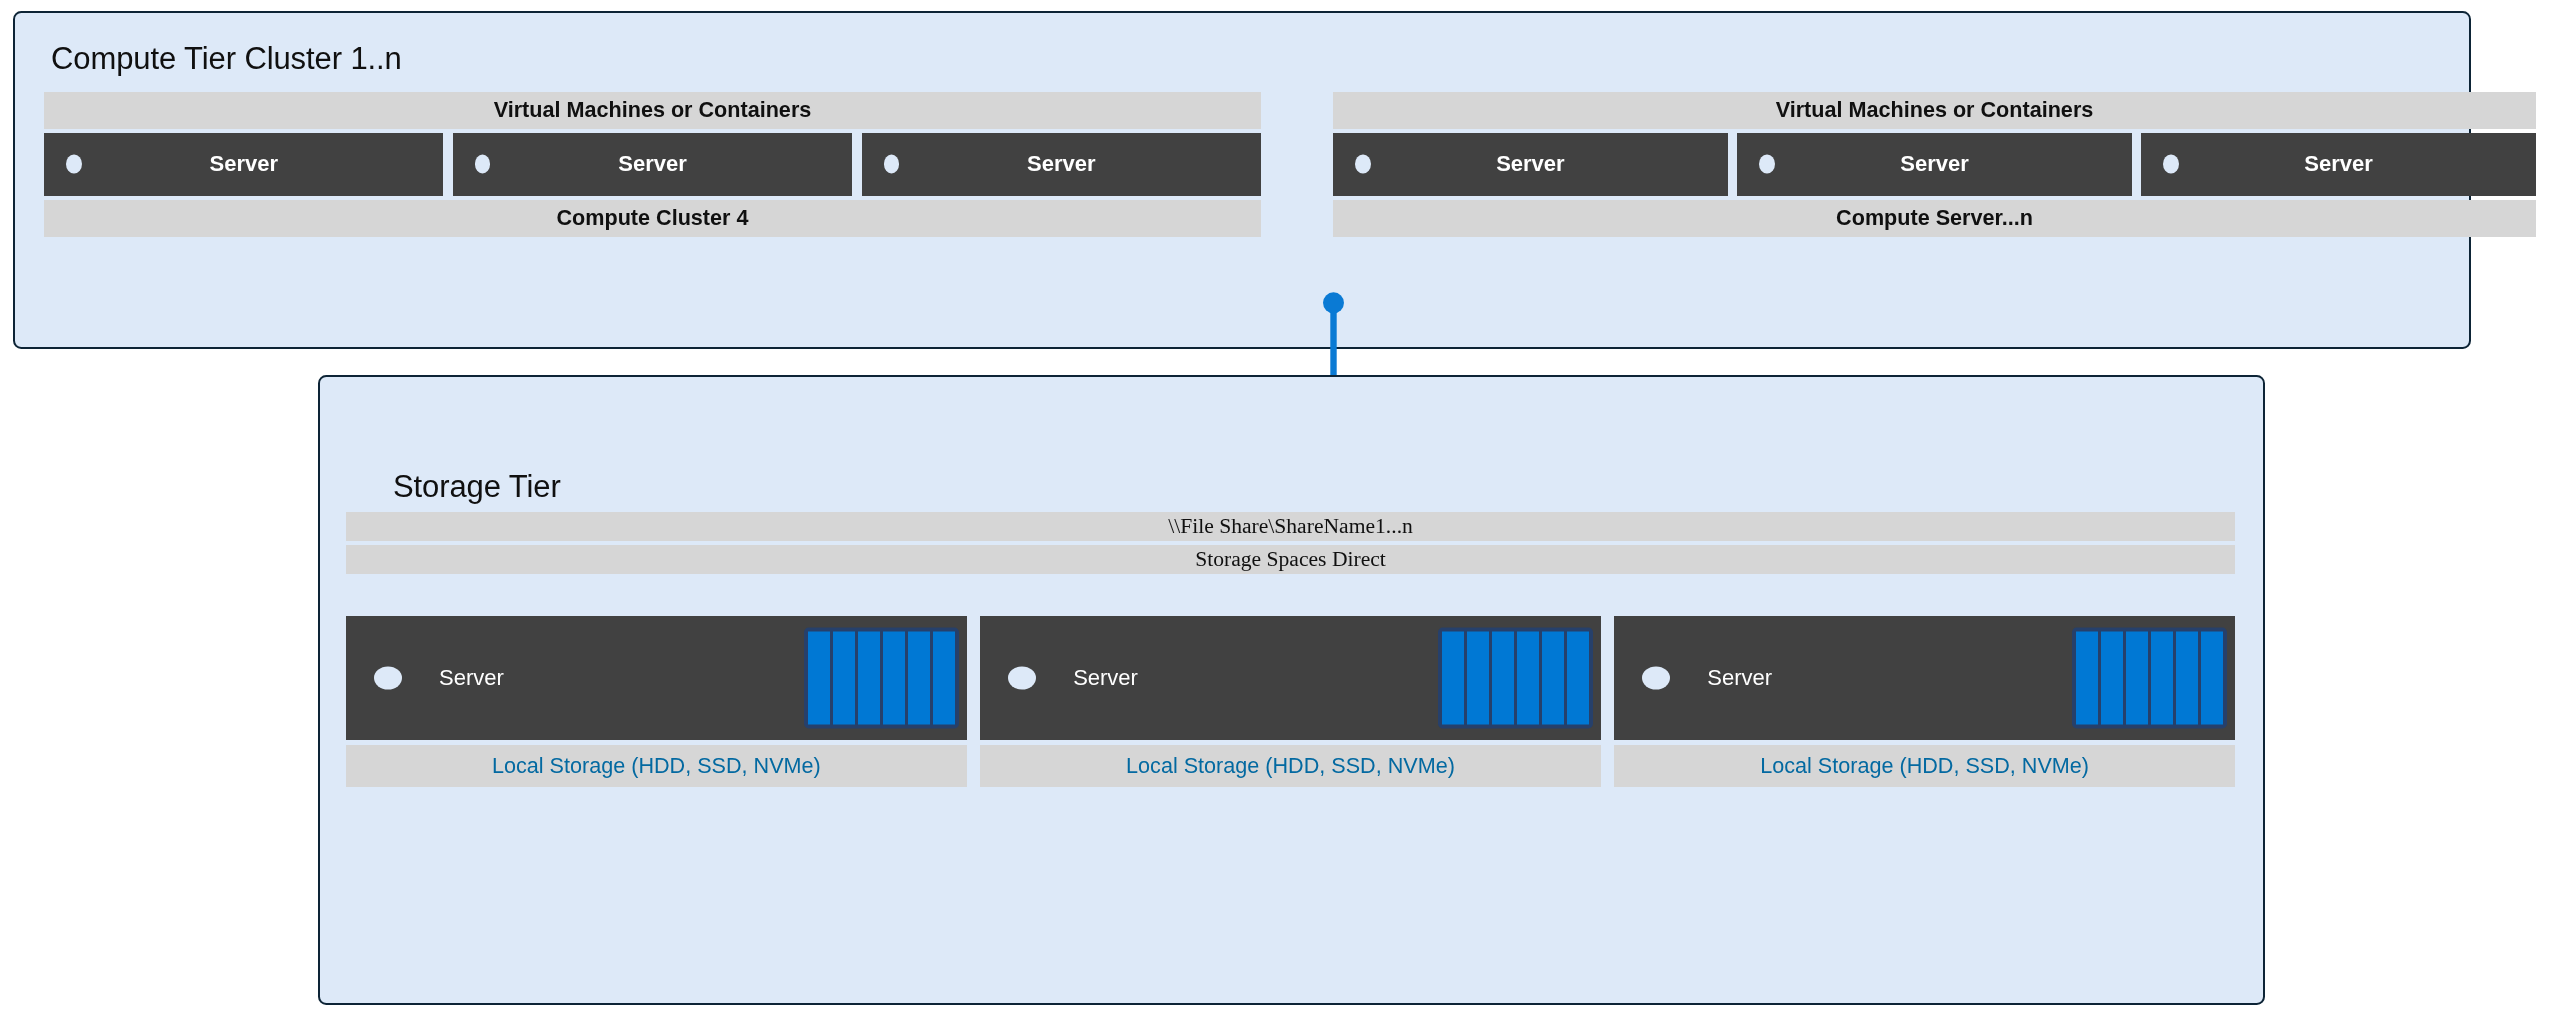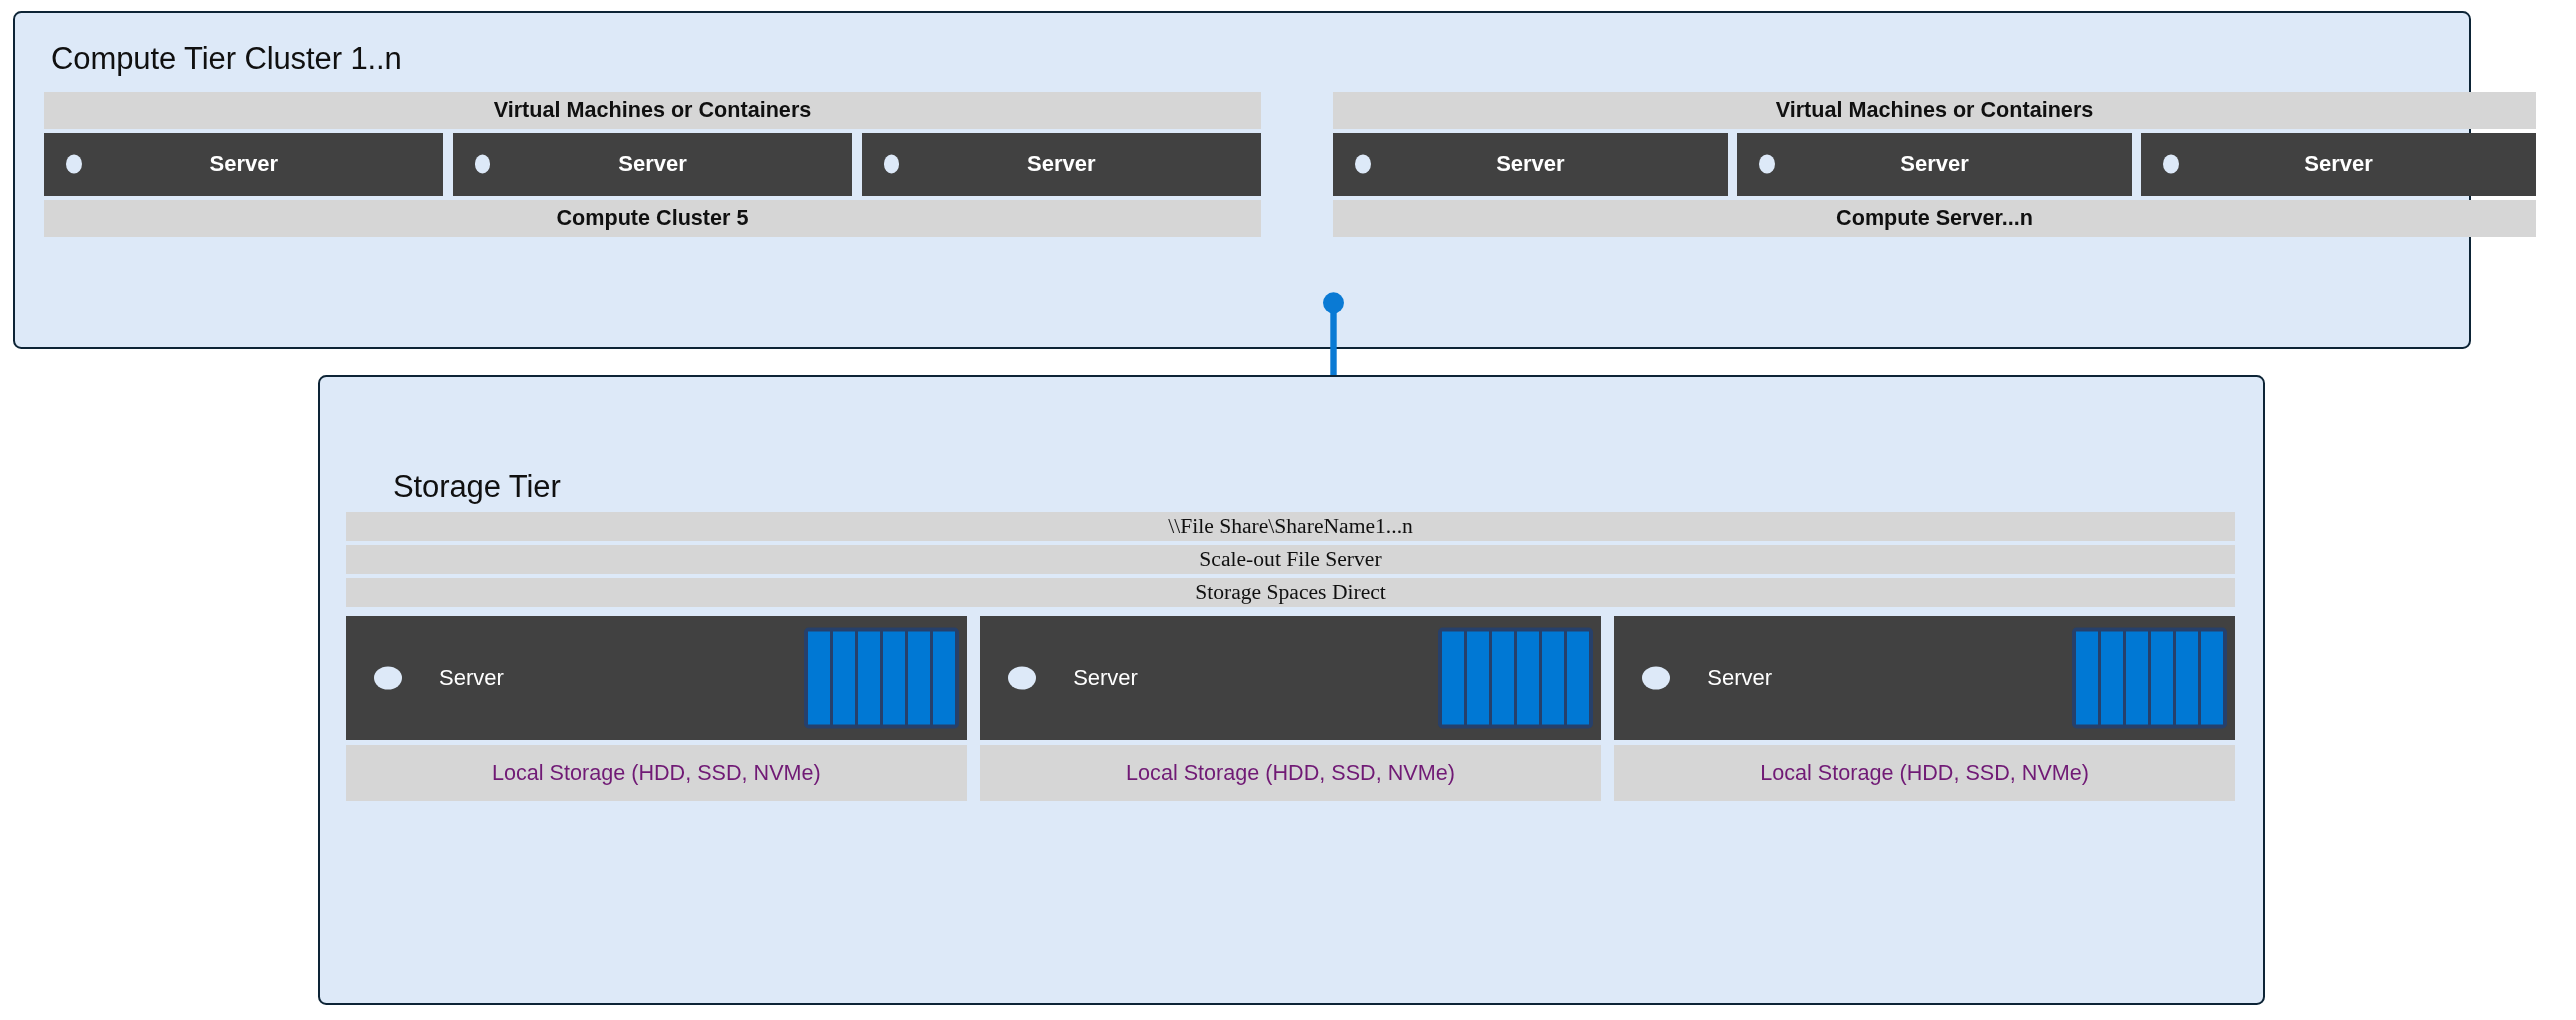--- a/index.html
+++ b/index.html
@@ -200,25 +200,25 @@
   }
 
   .disk {
     width: 22px;
     height: 100%;
     background: #0078d4;
   }
 
   .node-label {
     background: #d6d6d6;
-    height: 56px;
+    height: 42px;
     display: flex;
     align-items: center;
     justify-content: center;
-    color: #701a75;
+    color: #0369a1;
     font-size: 21.6px;
     white-space: nowrap;
   }
 </style>
 </head>
 <body>
 
 <div id="canvas">
 
   <div class="tier-panel" id="compute-tier">
@@ -236,21 +236,21 @@
         <div class="compute-server">
           <span class="led"></span>
           <span class="srv-label">Server</span>
         </div>
         <div class="compute-server">
           <span class="led"></span>
           <span class="srv-label">Server</span>
         </div>
       </div>
 
-      <div class="gray-bar">Compute Cluster 5</div>
+      <div class="gray-bar">Compute Cluster 4</div>
     </div>
 
     <div class="cluster-group" id="cluster-group-1">
       <div class="gray-bar">Virtual Machines or Containers</div>
 
       <div class="server-row">
         <div class="compute-server">
           <span class="led"></span>
           <span class="srv-label">Server</span>
         </div>
@@ -274,21 +274,20 @@
     <circle cx="90" cy="190" r="18" fill="#0a7ad4"></circle>
     <path d="M 46 214 L 74 214 L 86 229 L 134 229 Q 140 229 140 236 L 140 297 Q 140 303 134 303 L 46 303 Q 40 303 40 297 L 40 220 Q 40 214 46 214 Z" fill="#0a7ad4"></path>
   </svg>
 
   <div class="tier-panel" id="storage-tier">
 
     <div class="tier-title" id="storage-tier-title">Storage Tier</div>
 
     <div id="storage-stack">
       <div class="storage-bar">\\File Share\ShareName1...n</div>
-      <div class="storage-bar">Scale-out File Server</div>
       <div class="storage-bar">Storage Spaces Direct</div>
     </div>
 
     <div id="storage-nodes">
 
       <div class="storage-node">
         <div class="node-box">
           <span class="led"></span>
           <span class="srv-label">Server</span>
           <span class="disk-array">

